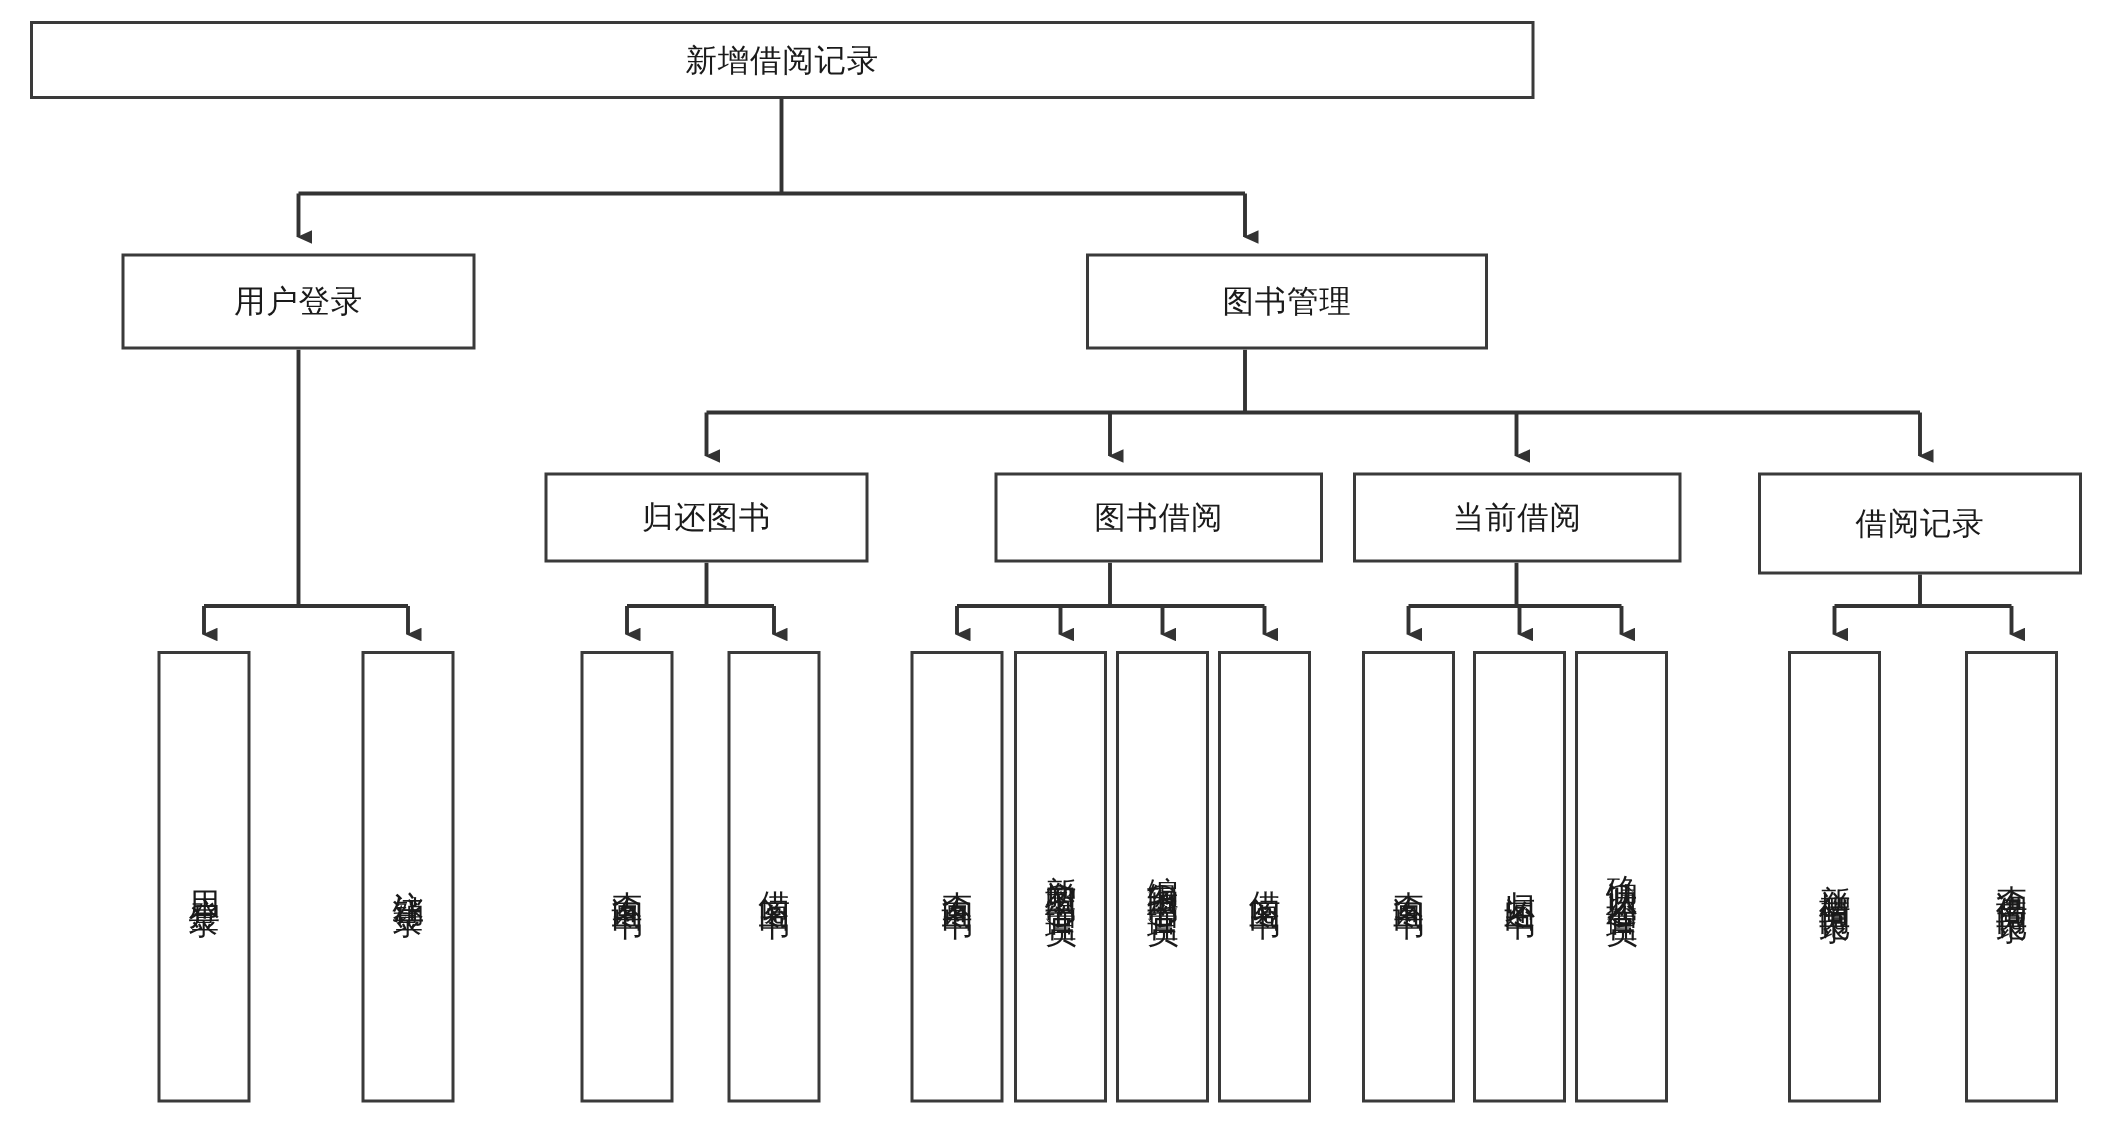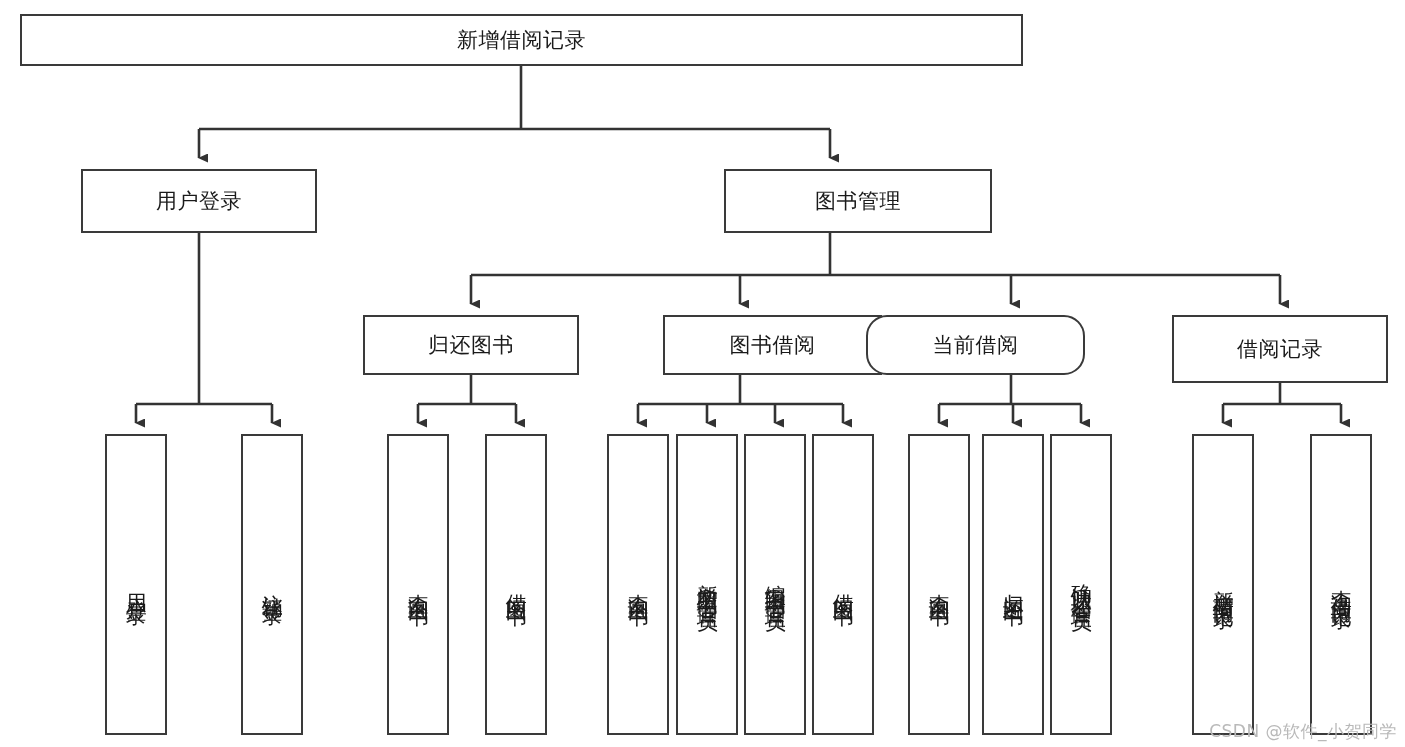--- a/index.html
+++ b/index.html
@@ -121,21 +121,21 @@
       </div>
       <div class="node-box level2" style="left: 724px; top: 169px; width: 268px; height: 64px; font-family: Liberation Serif, serif;">
         <span class="node-label">图书管理</span>
       </div>
       <div class="node-box level3" style="left: 363px; top: 315px; width: 216px; height: 60px;">
         <span class="node-label">归还图书</span>
       </div>
       <div class="node-box level3" style="left: 663px; top: 315px; width: 219px; height: 60px;">
         <span class="node-label">图书借阅</span>
       </div>
-      <div class="node-box level3" style="left: 866px; top: 315px; width: 219px; height: 60px; border-radius: 21px;">
+      <div class="node-box level3" style="left: 902px; top: 315px; width: 219px; height: 60px;">
         <span class="node-label">当前借阅</span>
       </div>
       <div class="node-box level3" style="left: 1172px; top: 315px; width: 216px; height: 68px;">
         <span class="node-label">借阅记录</span>
       </div>
       <div class="node-box leaf vertical" style="left: 105px; top: 434px; width: 62px; height: 301px;">
         <span class="node-label">用户登录</span>
       </div>
       <div class="node-box leaf vertical" style="left: 241px; top: 434px; width: 62px; height: 301px;">
         <span class="node-label">注销登录</span>
@@ -168,15 +168,14 @@
         <span class="node-label">确认归还（管理员）</span>
       </div>
       <div class="node-box leaf vertical" style="left: 1192px; top: 434px; width: 62px; height: 301px;">
         <span class="node-label">新增借阅记录</span>
       </div>
       <div class="node-box leaf vertical" style="left: 1310px; top: 434px; width: 62px; height: 301px;">
         <span class="node-label">查询借阅记录</span>
       </div>
     </div>
 
-  <div id="watermark">CSDN @软件_小贺同学</div>
 
 </div>
 
 </body></html>

